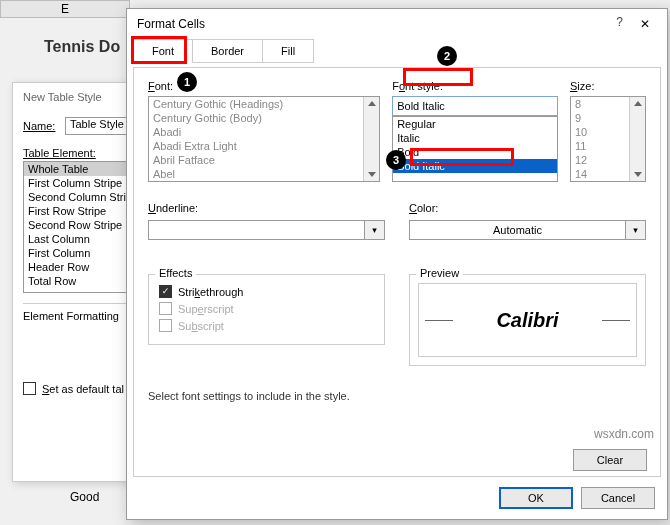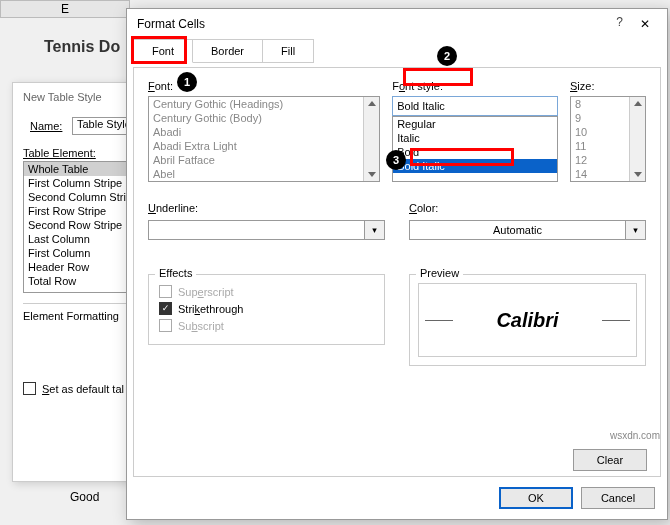--- a/index.html
+++ b/index.html
@@ -6,21 +6,21 @@
   body { margin: 0; width: 670px; height: 525px; background: #fff; position: relative; overflow: hidden; }
   
   
   .bg-layer { position: absolute; inset: 0; background: #f0f0f0; }
   .col-header { position: absolute; left: 0; top: 0; width: 130px; height: 18px; background: #e6e6e6; border: 1px solid #bbb; text-align: center; line-height: 16px; font-size: 12px; }
   .title-text { position: absolute; left: 44px; top: 38px; font-size: 16px; font-weight: bold; color: #333; }
   
   .first-dialog { position: absolute; left: 12px; top: 82px; width: 210px; height: 400px; background: #fff; border: 1px solid #ccc; box-shadow: 2px 2px 8px rgba(0,0,0,0.15); padding: 8px 10px; }
   .fd-title { color: #666; margin-bottom: 14px; }
   .fd-row { display: flex; align-items: center; margin-bottom: 8px; }
-  .fd-label { width: 42px; text-decoration: underline; margin-left: 7px; }
+  .fd-label { width: 42px; text-decoration: underline; }
   .fd-input { flex: 1; border: 1px solid #999; height: 18px; padding: 0 4px; background: #fff; }
   .fd-group-label { text-decoration: underline; margin-top: 12px; }
   .fd-list { border: 1px solid #999; background: #fff; height: 132px; margin-top: 2px; overflow: hidden; }
   .fd-list div { padding: 1px 4px; }
   .fd-list div.sel { background: #d0d0d0; }
   .fd-sep { border-top: 1px solid #ccc; margin: 10px 0 6px; }
   .fd-chk { display: flex; align-items: center; gap: 6px; margin-top: 60px; }
   .chkbox { width: 13px; height: 13px; border: 1px solid #333; background: #fff; display: inline-block; }
   .good { position: absolute; left: 70px; top: 490px; font-size: 12px; }
 
@@ -80,21 +80,21 @@
   .btn { min-width: 74px; height: 22px; border: 1px solid #999; background: #e9e9e9; text-align: center; line-height: 20px; }
   .btn.primary { border: 2px solid #0a62c9; background: #e9e9e9; line-height: 18px; }
   .btn.clear { position: absolute; right: 20px; bottom: 48px; width: 74px; }
   
   
   .badge { position: absolute; width: 20px; height: 20px; border-radius: 50%; background: #000; color: #fff; font-weight: bold; font-size: 11px; text-align: center; line-height: 20px; z-index: 20; }
   .b1 { left: 177px; top: 72px; }
   .b2 { left: 437px; top: 46px; }
   .b3 { left: 386px; top: 150px; }
   
-  .watermark { position: absolute; right: 10px; bottom: 84px; font-size: 10px; color: #888; transform: rotate(0deg); }
+  .watermark { position: absolute; right: 16px; bottom: 84px; font-size: 12px; color: #888; transform: rotate(0deg); }
 </style>
 </head>
 <body>
 
 <div class="bg-layer">
   <div class="col-header">E</div>
   <div class="title-text">Tennis Do</div>
   <div class="good">Good</div>
 </div>
 
@@ -189,41 +189,42 @@
           <div class="db">▾</div>
         </div>
       </div>
     </div>
 
     <div class="row2b">
       <div class="half">
         <div class="fieldset">
           <span class="legend">Effects</span>
           <div class="eff-row">
-              <span class="chk-empty"></span>
-              <span class="dim-text">Sup<span class="u">e</span>rscript</span>
-            </div>
-          <div class="eff-row">
               <span class="chk-filled"></span>
               <span>Stri<span class="u">k</span>ethrough</span>
             </div>
           <div class="eff-row">
               <span class="chk-empty"></span>
+              <span class="dim-text">Sup<span class="u">e</span>rscript</span>
+            </div>
+          <div class="eff-row">
+              <span class="chk-empty"></span>
               <span class="dim-text">Su<span class="u">b</span>script</span>
             </div>
         </div>
       </div>
       <div class="half">
         <div class="fieldset" style="padding:8px">
           <span class="legend">Preview</span>
           <div class="preview-box">Calibri</div>
         </div>
       </div>
     </div>
 
+    <div class="instr">Select font settings to include in the style.</div>
   </div>
 
   <div class="btn clear">Clear</div>
   <div class="fc-buttons">
     <div class="btn primary">OK</div>
     <div class="btn">Cancel</div>
   </div>
 </div>
 
 <div class="redbox1"></div>

